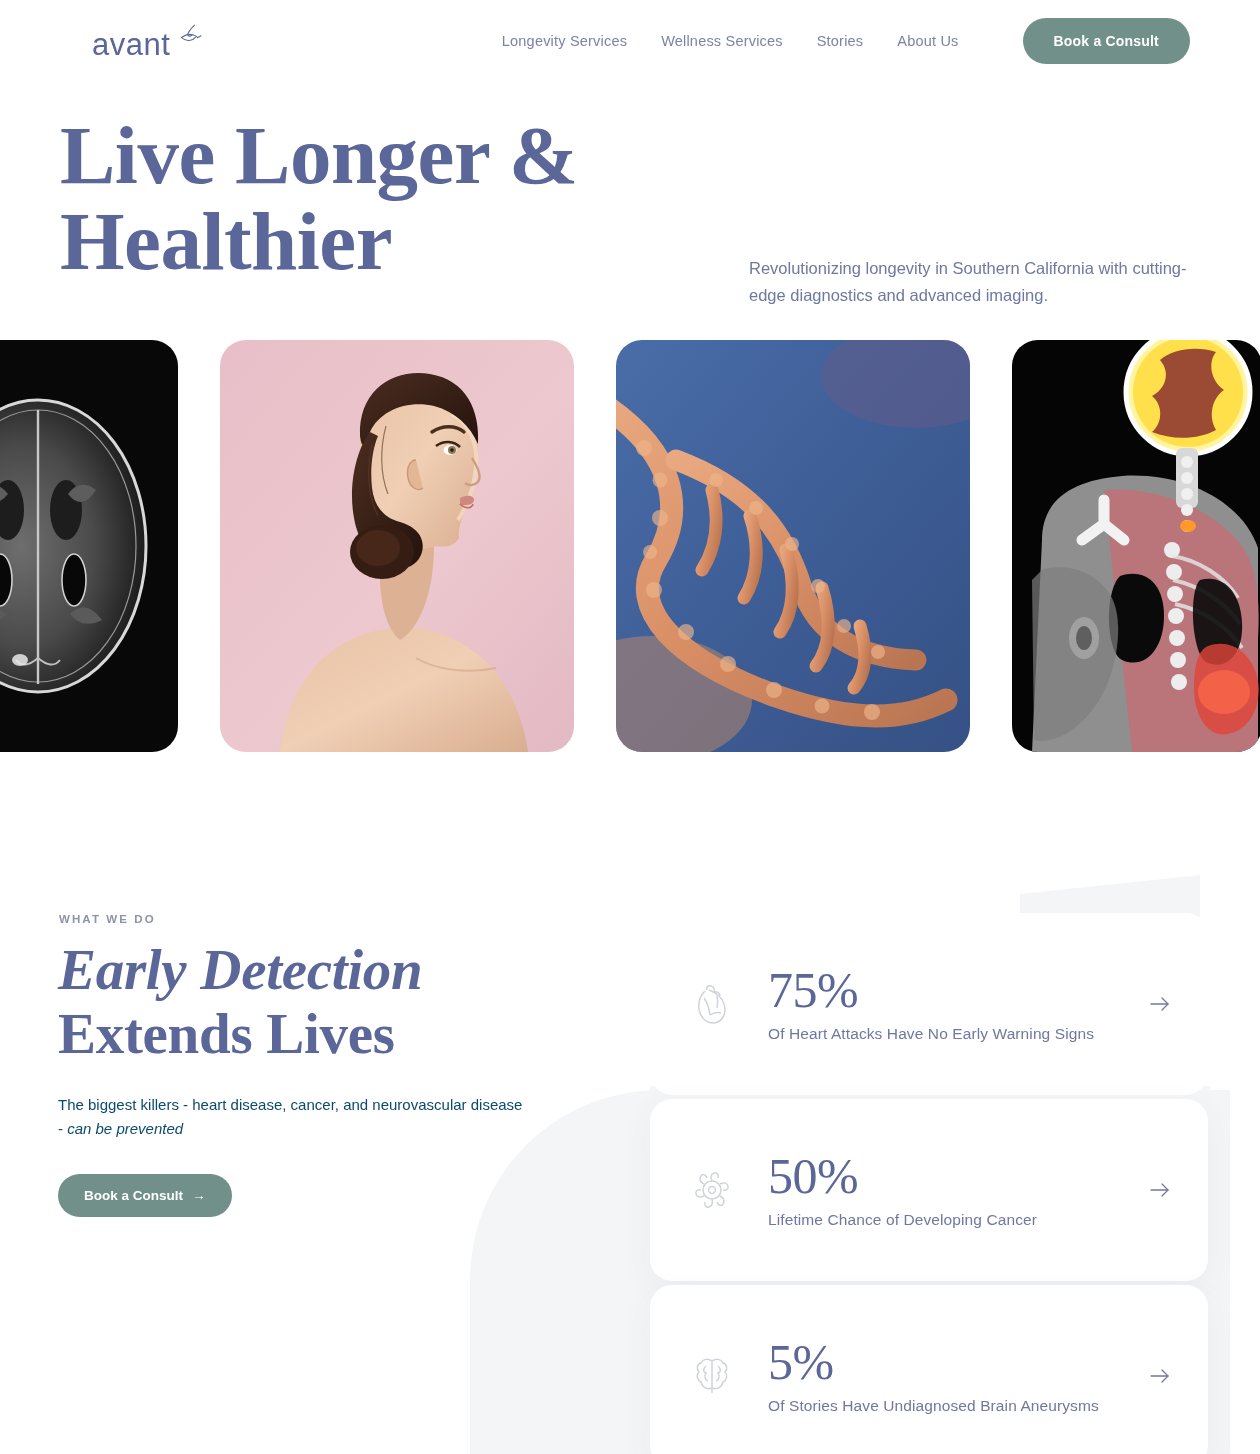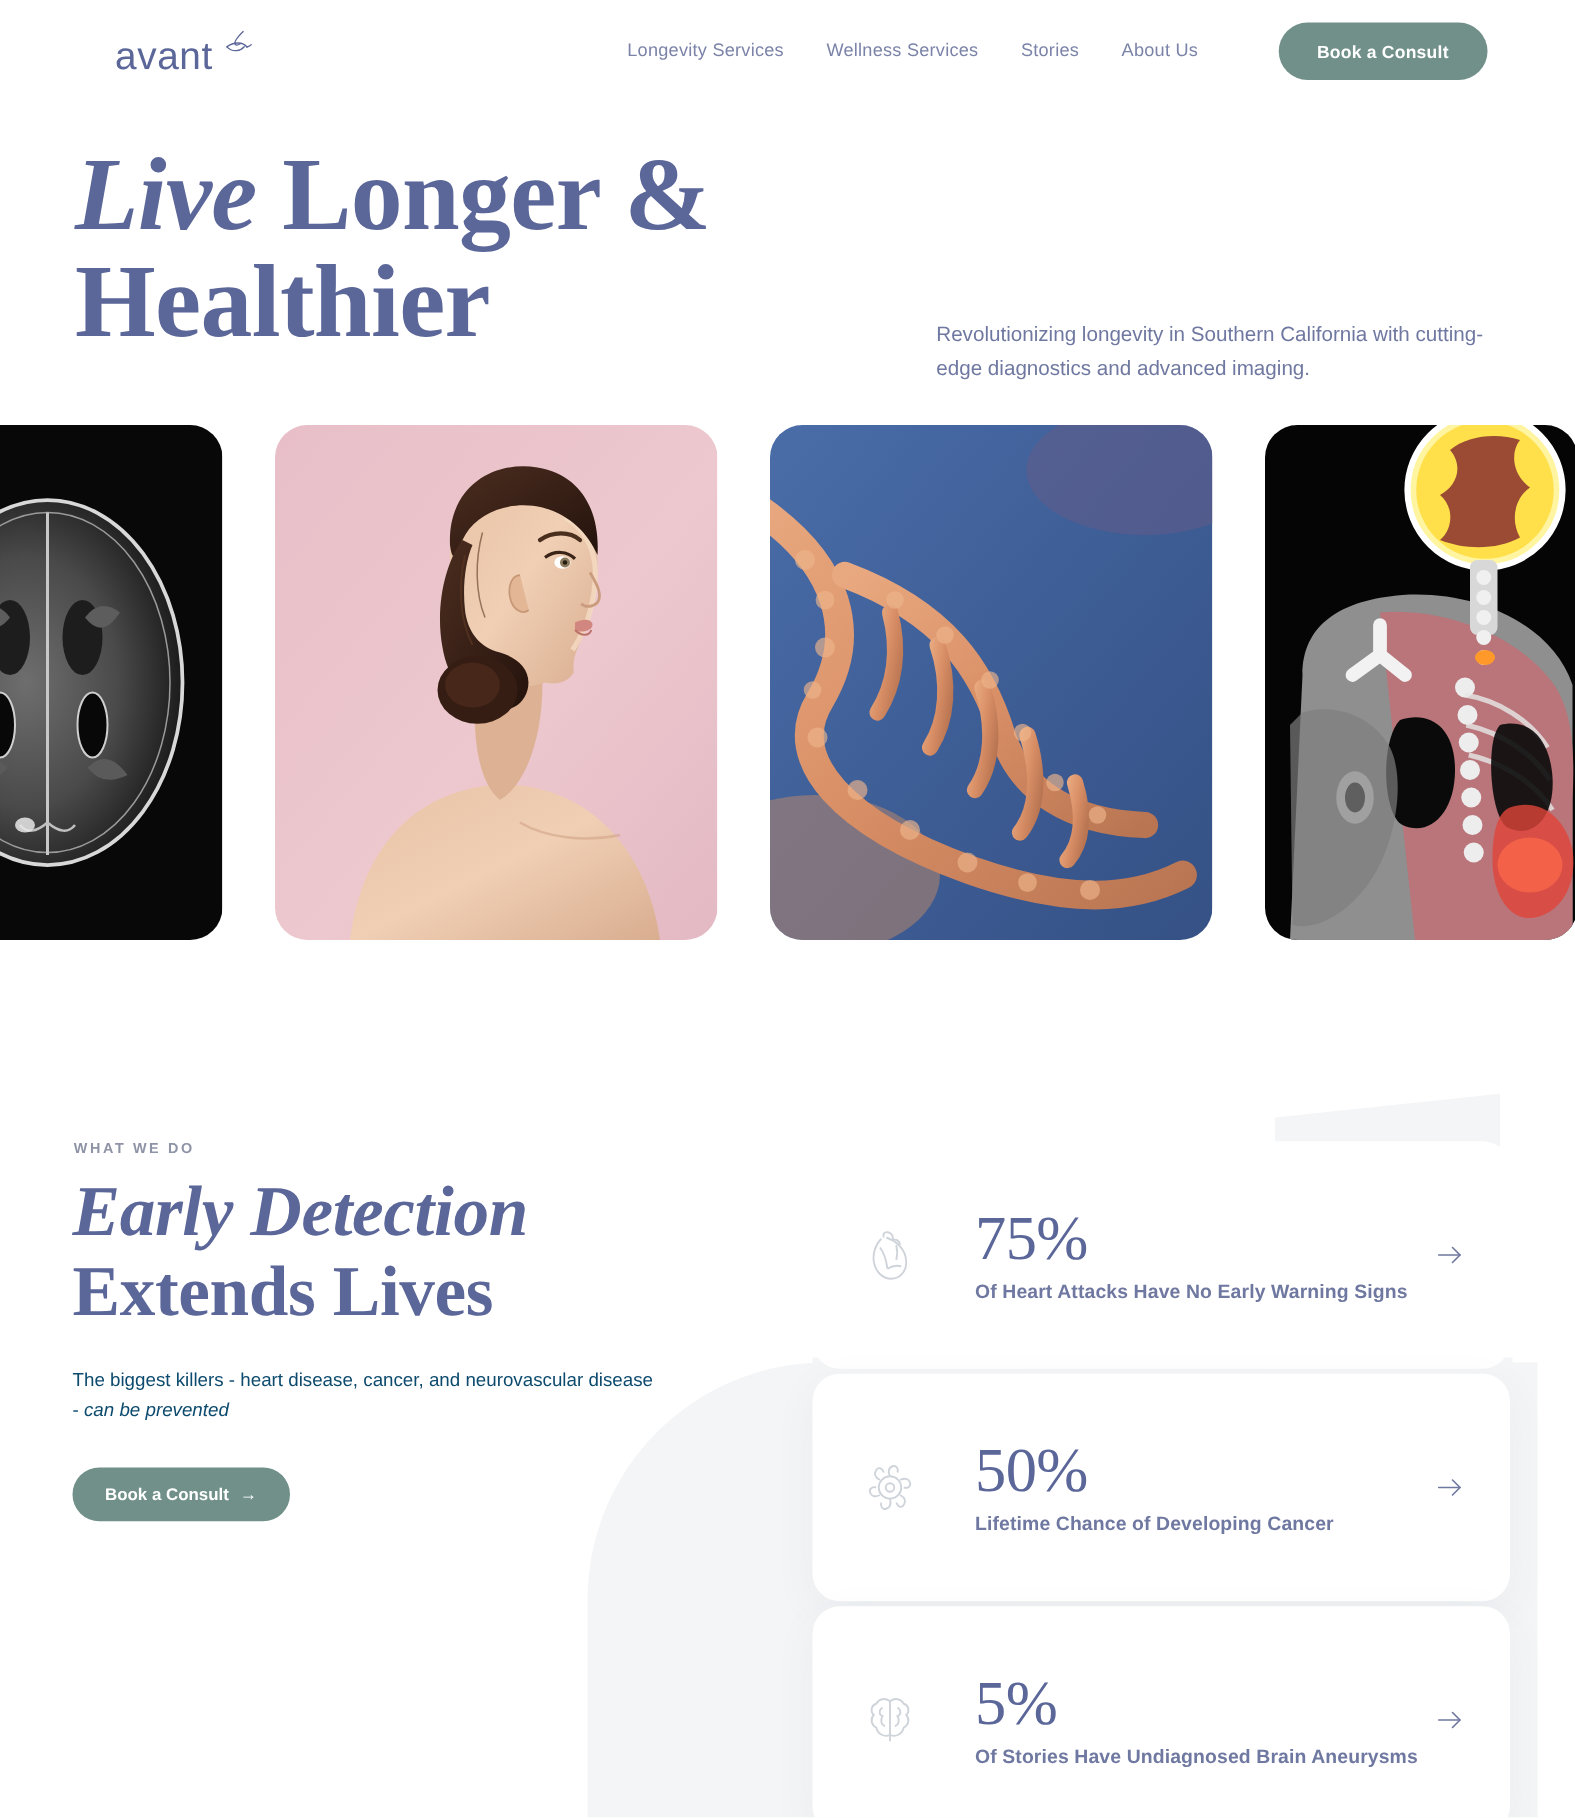--- a/index.html
+++ b/index.html
@@ -125,21 +125,20 @@
     left: 60px;
     top: 0;
     font-family: "Liberation Serif", serif;
     font-size: 83px;
     line-height: 1.04;
     color: #5b6699;
     letter-spacing: -0.5px;
     width: 640px;
   }
   .hero-title .em {
-    font-style: italic;
     text-align: right;
   }
   .hero-sub {
     position: absolute;
     left: 749px;
     top: 143px;
     width: 450px;
     font-size: 16.5px;
     line-height: 1.62;
     color: #6f78a0;
@@ -248,36 +247,35 @@
 
   .stat-icon {
     width: 44px;
     flex: 0 0 44px;
     display: flex;
     align-items: center;
     justify-content: center;
     color: #cfd4da;
   }
   .stat-text {
-    margin-left: 46px;
+    margin-left: 34px;
     flex: 1 1 auto;
   }
   .stat-value {
     font-family: "Liberation Serif", serif;
     font-size: 50px;
     line-height: 1.02;
     color: #5b6699;
     letter-spacing: -0.5px;
   }
   .stat-label {
     margin-top: 9px;
     font-size: 15.5px;
     color: #6f78a0;
     letter-spacing: 0.1px;
-    font-weight: bold;
   }
   .stat-arrow {
     flex: 0 0 auto;
     color: #6f78a0;
     display: flex;
     align-items: center;
     cursor: pointer;
   }
 </style>
 </head>

